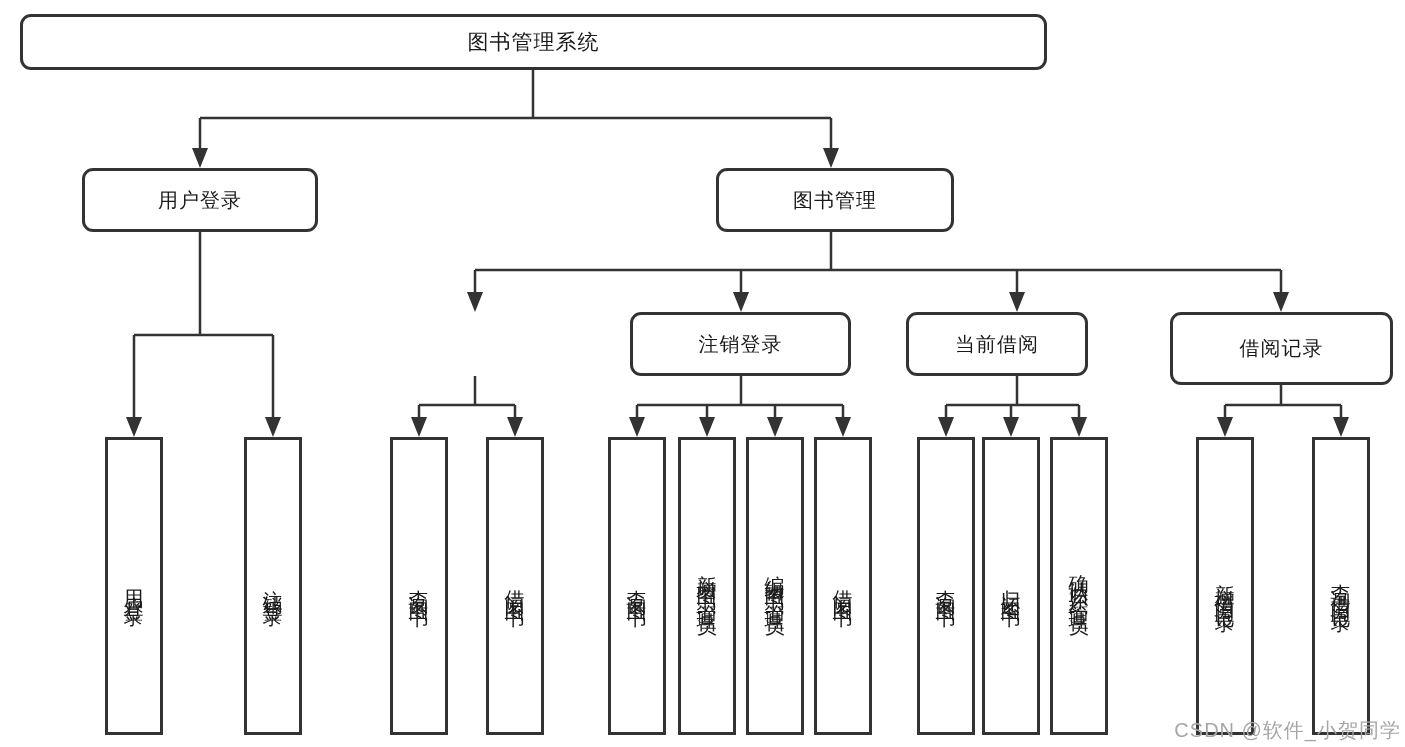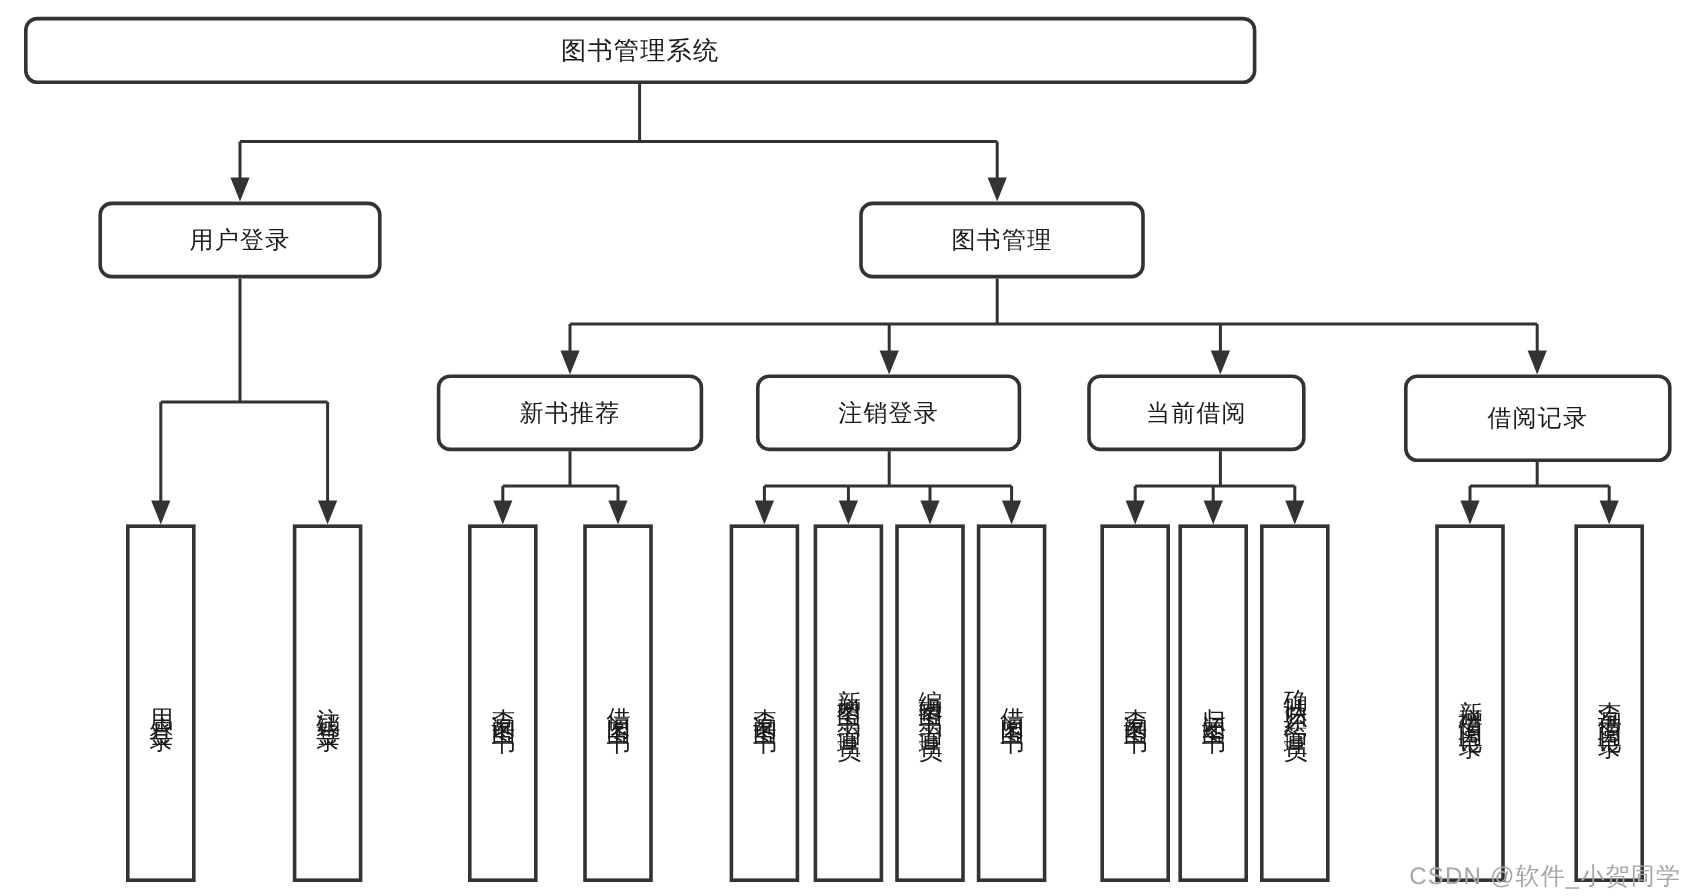--- a/index.html
+++ b/index.html
@@ -99,21 +99,20 @@
       <polygon points="1217,417 1233,417 1225,437"></polygon>
       <polygon points="1333,417 1349,417 1341,437"></polygon>
     </g>
   </svg>
 
   <div class="node hbox root-box" style="left:20px;top:14px;width:1027px;height:56px;">图书管理系统</div>
 
   <div class="node hbox" style="left:82px;top:168px;width:236px;height:64px;">用户登录</div>
   <div class="node hbox" style="left:716px;top:168px;width:238px;height:64px;">图书管理</div>
 
-  <div class="node hbox" style="left:364px;top:312px;width:222px;height:64px;">新书推荐</div>
   <div class="node hbox" style="left:630px;top:312px;width:221px;height:64px;">注销登录</div>
   <div class="node hbox" style="left:906px;top:312px;width:182px;height:64px;">当前借阅</div>
   <div class="node hbox" style="left:1170px;top:312px;width:223px;height:73px;">借阅记录</div>
 
   <div class="node vbox" style="left:105px;top:437px;width:58px;height:298px;">用户登录</div>
   <div class="node vbox" style="left:244px;top:437px;width:58px;height:298px;">注销登录</div>
 
   <div class="node vbox" style="left:390px;top:437px;width:58px;height:298px;">查询图书</div>
   <div class="node vbox" style="left:486px;top:437px;width:58px;height:298px;">借阅图书</div>
 

